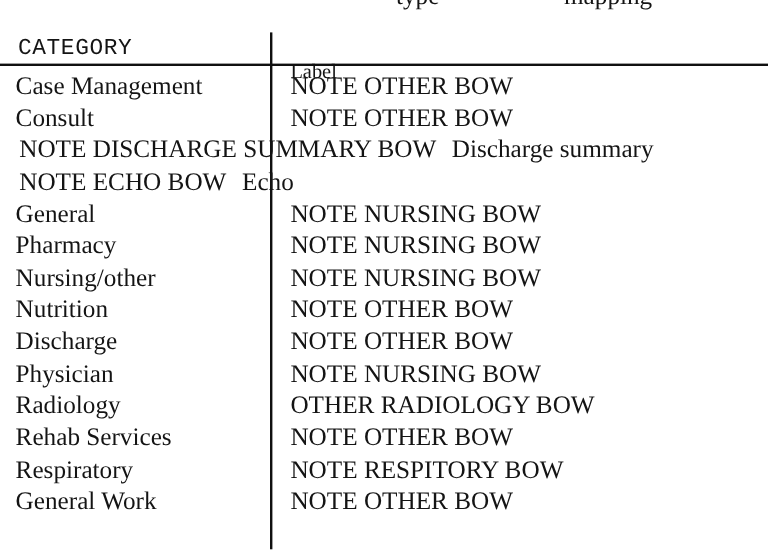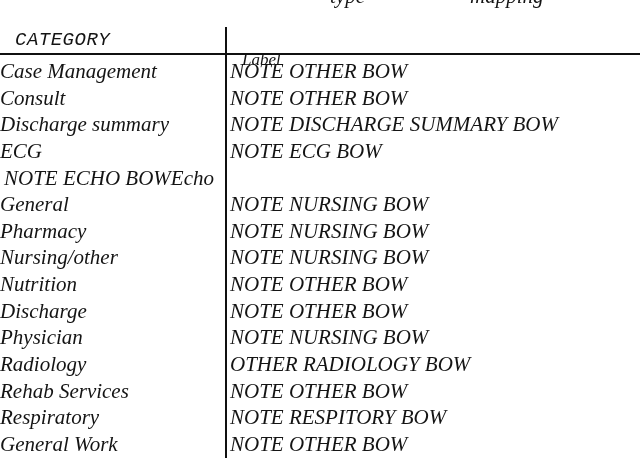--- a/index.html
+++ b/index.html
@@ -4,21 +4,20 @@
 <style>
   html, body { margin: 0; padding: 0; }
   .page {
     position: relative;
     width: 640px;
     height: 458px;
     background: #ffffff;
     overflow: hidden;
     font-family: "Liberation Serif", serif;
     color: #141414;
-    font-style: italic;
   }
   
   .caption-frag {
     position: absolute;
     top: -14px;
     font-size: 21px;
     line-height: 20px;
     white-space: nowrap;
   }
   .caption-frag.f1 { left: 330px; }
@@ -64,22 +63,22 @@
     top: 58px; left: 0;
     width: 640px;
   }
   .row { display: flex; height: 26.65px; }
   .cell {
     font-size: 21px;
     line-height: 26.65px;
     white-space: nowrap;
     box-sizing: border-box;
   }
-  .cat { width: 226px; }
-  .lab { padding-left: 4px; }
+  .cat { width: 226px; padding-left: 13px; }
+  .lab { padding-left: 16px; }
 </style>
 </head>
 <body>
 
 <div class="page">
 
   <div class="caption-frag f1">type</div>
   <div class="caption-frag f2">mapping</div>
 
   <div class="header-row">
@@ -93,26 +92,22 @@
   <div class="rows">
       <div class="row">
         <div class="cell cat">Case Management</div>
         <div class="cell lab">NOTE OTHER BOW</div>
       </div>
       <div class="row">
         <div class="cell cat">Consult</div>
         <div class="cell lab">NOTE OTHER BOW</div>
       </div>
       <div class="row">
+        <div class="cell lab">NOTE DISCHARGE SUMMARY BOW</div>
         <div class="cell cat">Discharge summary</div>
-        <div class="cell lab">NOTE DISCHARGE SUMMARY BOW</div>
-      </div>
-      <div class="row">
-        <div class="cell cat">ECG</div>
-        <div class="cell lab">NOTE ECG BOW</div>
       </div>
       <div class="row">
         <div class="cell lab">NOTE ECHO BOW</div>
         <div class="cell cat">Echo</div>
       </div>
       <div class="row">
         <div class="cell cat">General</div>
         <div class="cell lab">NOTE NURSING BOW</div>
       </div>
       <div class="row">

